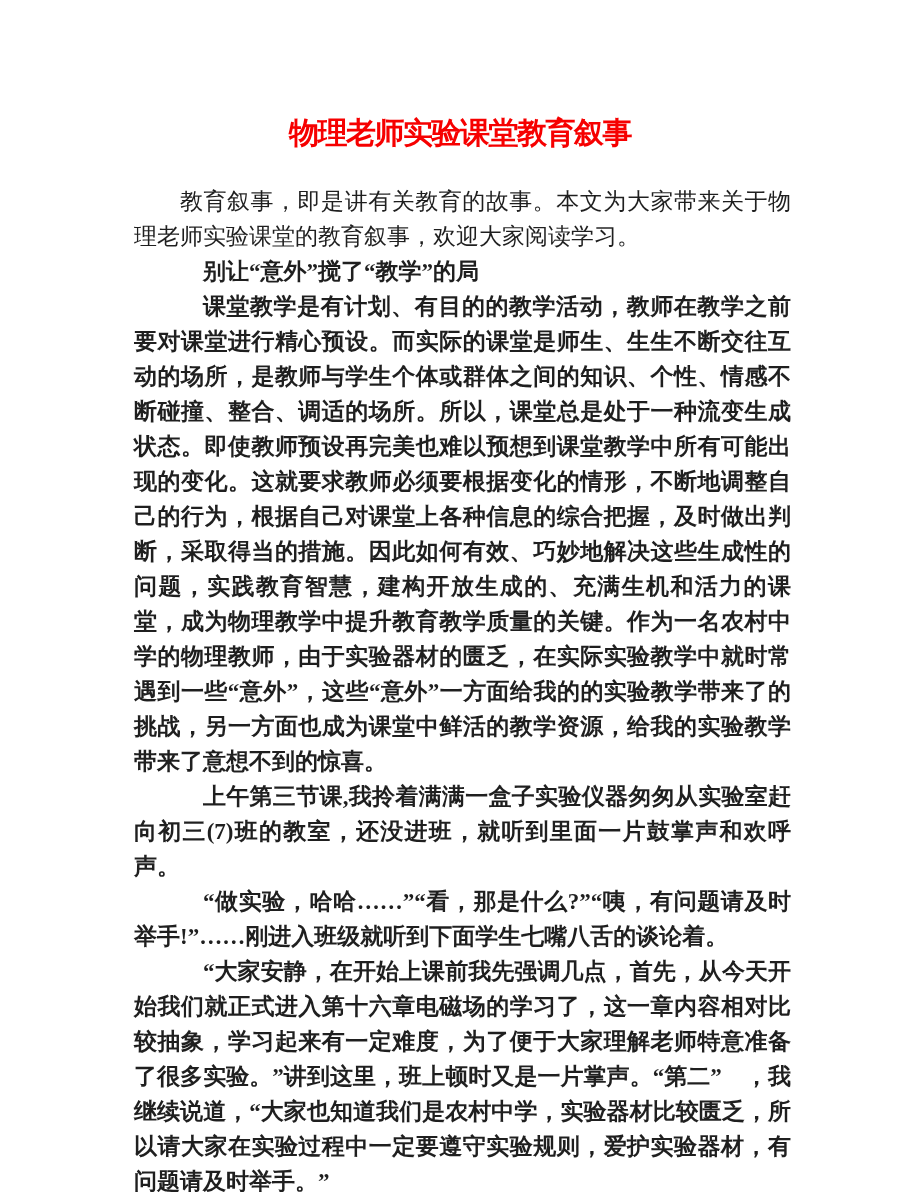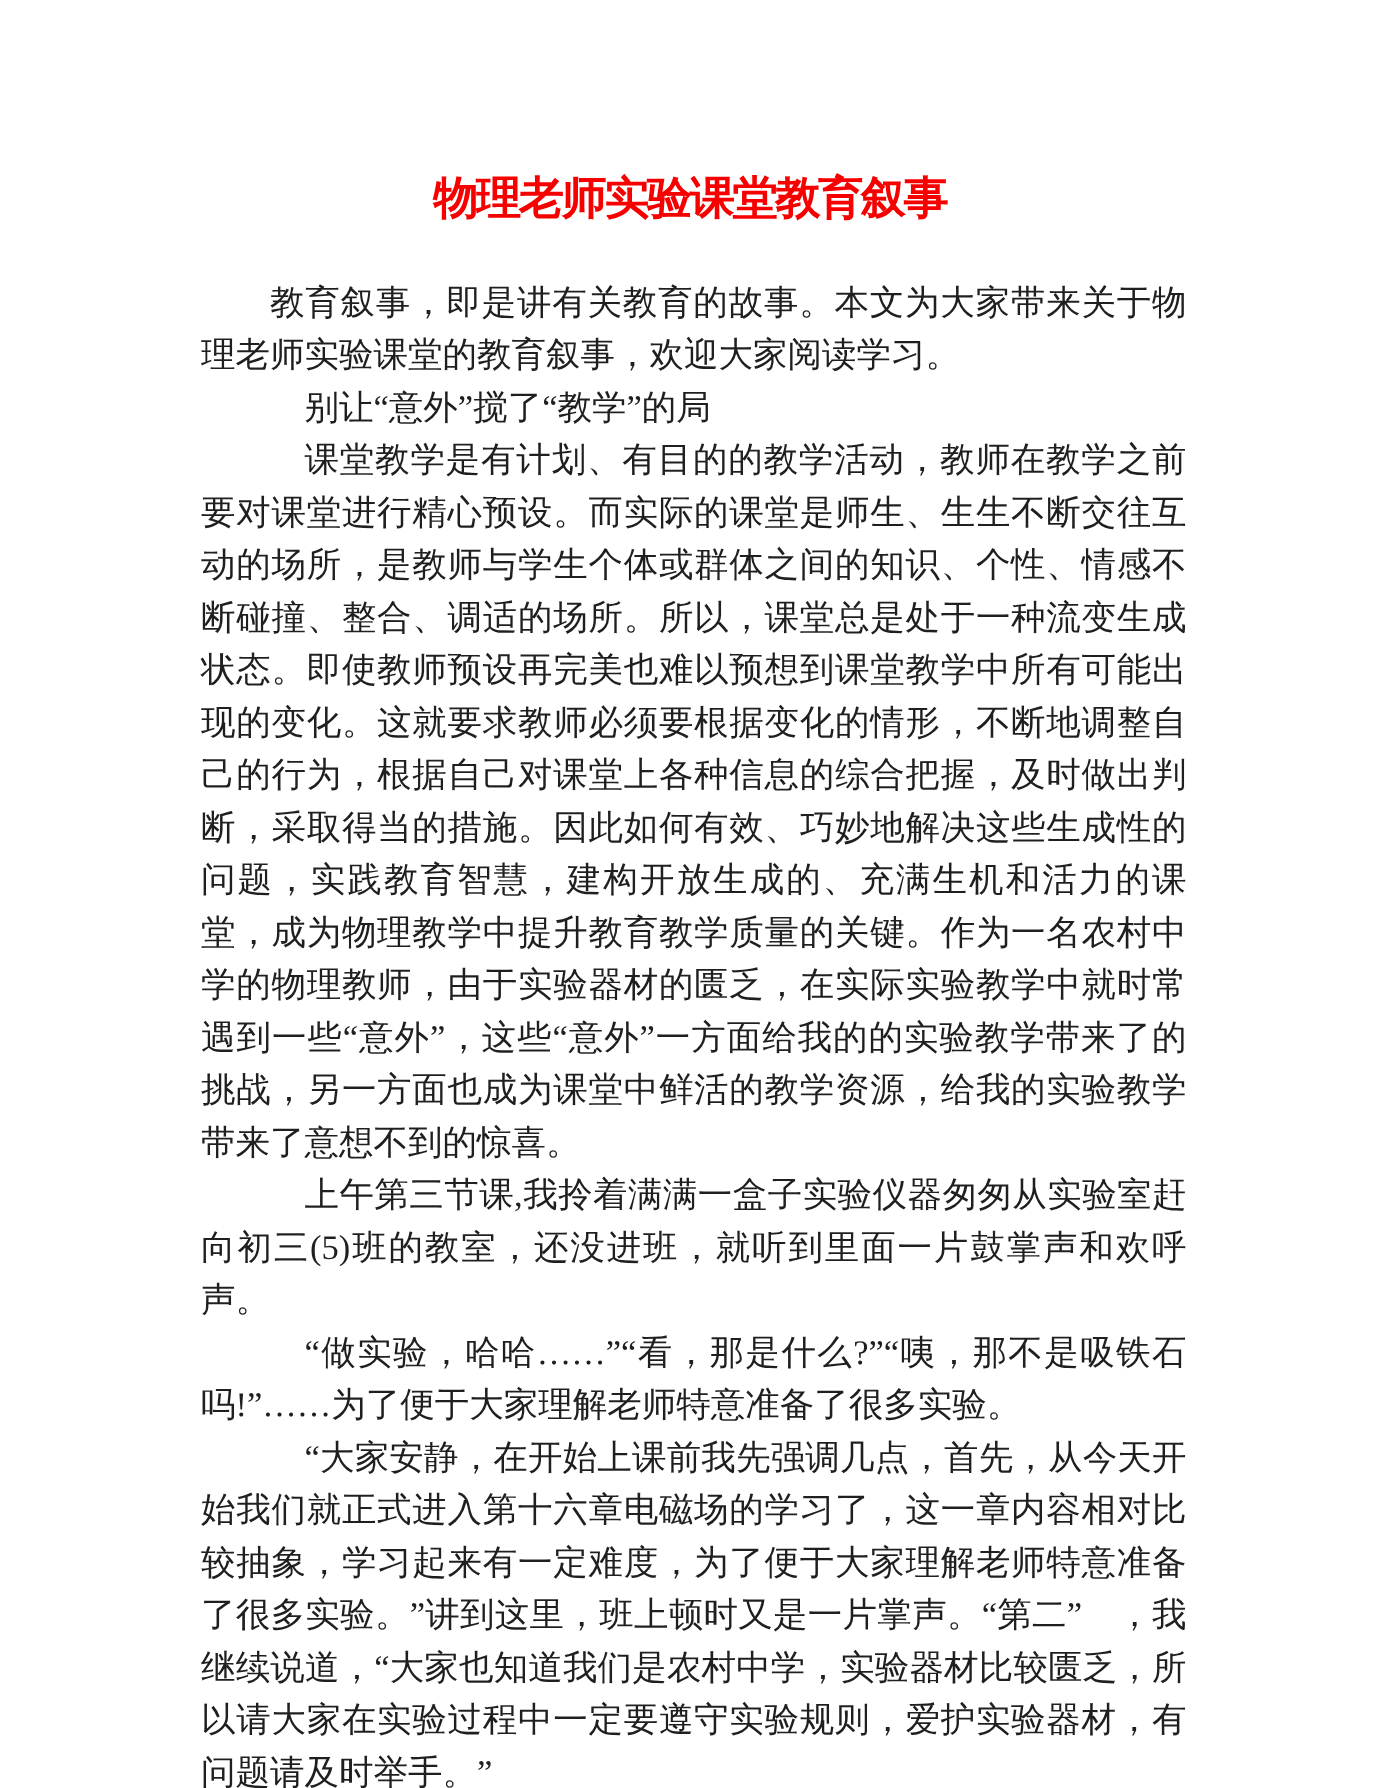--- a/index.html
+++ b/index.html
@@ -31,21 +31,21 @@
     width: 657px;
     font-size: 23px;
     line-height: 35px;
     text-align: justify;
   }
   .para {
     margin: 0;
     padding: 0;
   }
   .indent-2 { text-indent: 2em; }
-  .indent-3 { text-indent: 3em; }
+  .indent-3 { text-indent: 3em; font-weight: bold; }
   .page-footer {
     margin-top: 22px;
     width: 657px;
     margin-left: 134px;
     text-align: center;
     font-size: 16px;
     line-height: 20px;
     color: #2a2a2a;
   }
 </style>
@@ -53,20 +53,20 @@
 <body>
 
 <div class="page">
 
   <h1 class="doc-title" style="color: rgb(246, 0, 0);">物理老师实验课堂教育叙事</h1>
 
   <div class="doc-body" id="paragraphs">
       <p class="para indent-2">教育叙事，即是讲有关教育的故事。本文为大家带来关于物理老师实验课堂的教育叙事，欢迎大家阅读学习。</p>
       <p class="para indent-3">别让“意外”搅了“教学”的局</p>
       <p class="para indent-3">课堂教学是有计划、有目的的教学活动，教师在教学之前要对课堂进行精心预设。而实际的课堂是师生、生生不断交往互动的场所，是教师与学生个体或群体之间的知识、个性、情感不断碰撞、整合、调适的场所。所以，课堂总是处于一种流变生成状态。即使教师预设再完美也难以预想到课堂教学中所有可能出现的变化。这就要求教师必须要根据变化的情形，不断地调整自己的行为，根据自己对课堂上各种信息的综合把握，及时做出判断，采取得当的措施。因此如何有效、巧妙地解决这些生成性的问题，实践教育智慧，建构开放生成的、充满生机和活力的课堂，成为物理教学中提升教育教学质量的关键。作为一名农村中学的物理教师，由于实验器材的匮乏，在实际实验教学中就时常遇到一些“意外”，这些“意外”一方面给我的的实验教学带来了的挑战，另一方面也成为课堂中鲜活的教学资源，给我的实验教学带来了意想不到的惊喜。</p>
-      <p class="para indent-3">上午第三节课,我拎着满满一盒子实验仪器匆匆从实验室赶向初三(5)班的教室，还没进班，就听到里面一片鼓掌声和欢呼声。</p>
-      <p class="para indent-3">“做实验，哈哈……”“看，那是什么?”“咦，那不是吸铁石吗!”……为了便于大家理解老师特意准备了很多实验。</p>
+      <p class="para indent-3">上午第三节课,我拎着满满一盒子实验仪器匆匆从实验室赶向初三(7)班的教室，还没进班，就听到里面一片鼓掌声和欢呼声。</p>
+      <p class="para indent-3">“做实验，哈哈……”“看，那是什么?”“咦，有问题请及时举手!”……刚进入班级就听到下面学生七嘴八舌的谈论着。</p>
       <p class="para indent-3">“大家安静，在开始上课前我先强调几点，首先，从今天开始我们就正式进入第十六章电磁场的学习了，这一章内容相对比较抽象，学习起来有一定难度，为了便于大家理解老师特意准备了很多实验。”讲到这里，班上顿时又是一片掌声。“第二”　，我继续说道，“大家也知道我们是农村中学，实验器材比较匮乏，所以请大家在实验过程中一定要遵守实验规则，爱护实验器材，有问题请及时举手。”</p>
     </div>
 
   <div class="page-footer">1</div>
 
 </div>
 
 </body></html>

